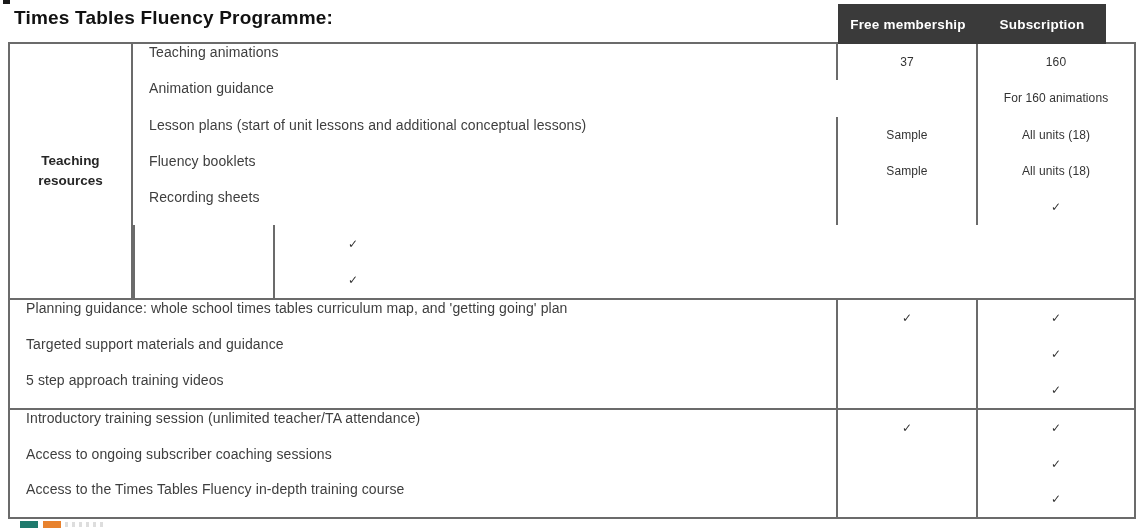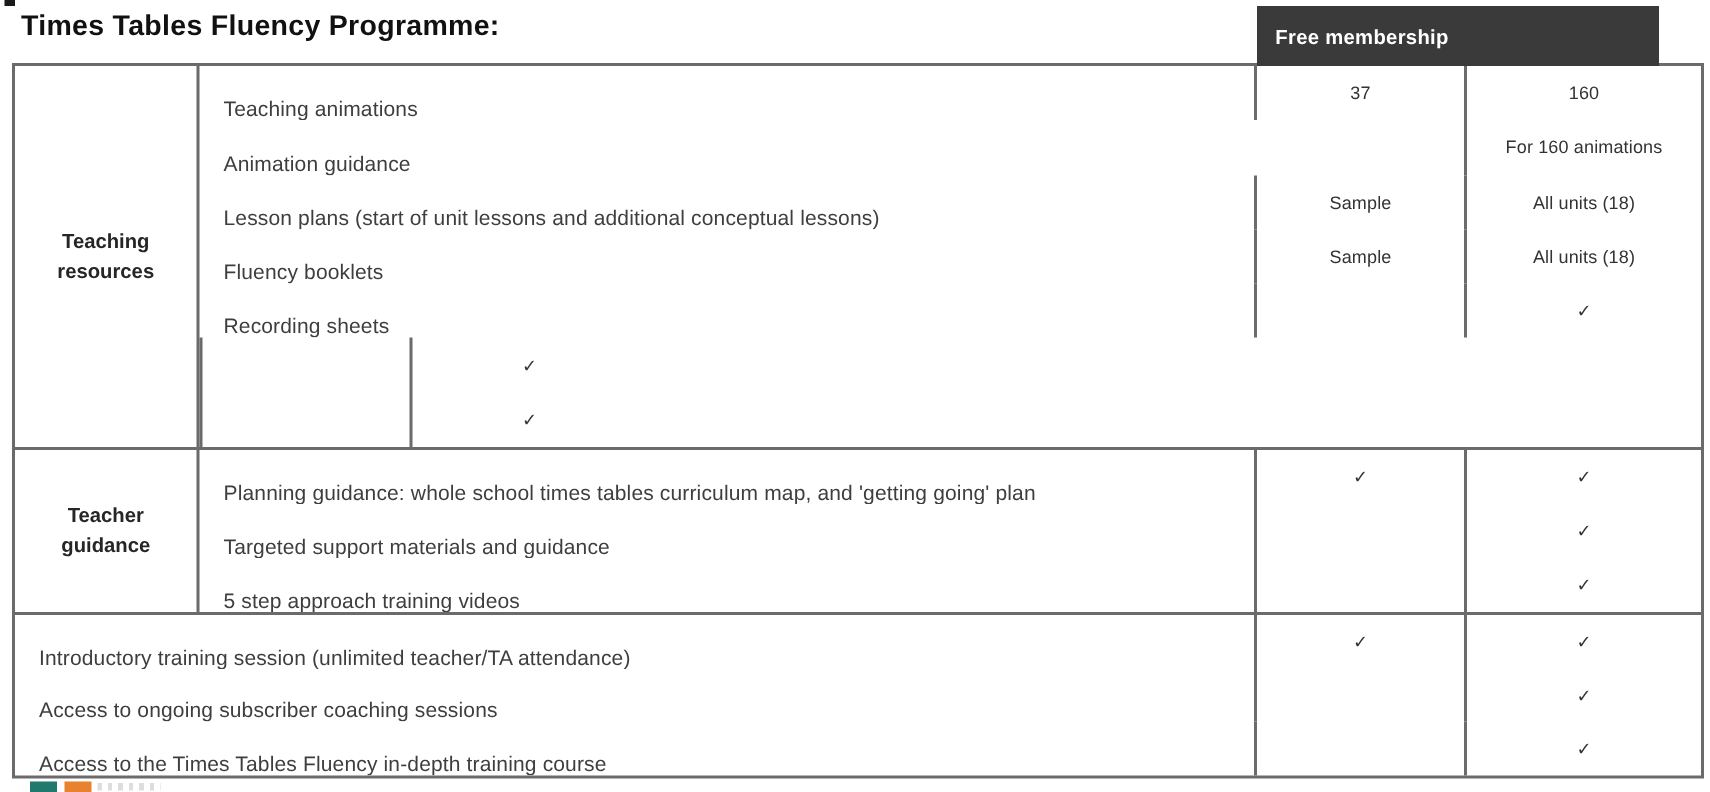--- a/index.html
+++ b/index.html
@@ -56,21 +56,21 @@
     border-right:2px solid var(--border);
     display:flex;align-items:center;justify-content:center;
     text-align:center;
     font-weight:bold;font-size:13.5px;line-height:1.45;color:#262626;
     padding:0 13px;
   }
   .rows{
     flex:1;display:flex;flex-direction:column;
   }
   .row{
-    flex:1 1 0;display:flex;align-items:flex-end;
+    flex:1 1 0;display:flex;align-items:flex-start;
   }
   .feature-cell{
     flex:1;padding-left:16px;padding-right:8px;
     font-size:14px;color:var(--body-text);letter-spacing:0.1px;
     white-space:nowrap;overflow:hidden;
   }
   .value-cell{
     display:flex;align-items:center;justify-content:center;
     font-size:12px;color:#333333;letter-spacing:0.1px;
     height:100%;
@@ -91,20 +91,21 @@
 </style>
 </head>
 <body>
 
 <div class="corner-mark"></div>
 
 <div class="page-title">Times Tables Fluency Programme:</div>
 
 <div class="col-header">
   <div class="hcell free">Free membership</div>
+  <div class="hcell sub">Subscription</div>
 </div>
 
 <div class="ttf-table">
 
   <div class="section sec-1">
     <div class="group-cell">Teaching resources</div>
     <div class="rows">
       <div class="row">
         <div class="feature-cell">Teaching animations</div>
         <div class="value-cell free">37</div>
@@ -134,21 +135,20 @@
         <div class="value-cell sub">✓</div>
       </div>
       <div class="row">
         <div class="value-cell free"></div>
         <div class="value-cell sub">✓</div>
       </div>
     </div>
   </div>
 
   <div class="section sec-2">
-    <div class="group-cell">Teacher guidance</div>
     <div class="rows">
       <div class="row">
         <div class="feature-cell">Planning guidance: whole school times tables curriculum map, and 'getting going' plan</div>
         <div class="value-cell free">✓</div>
         <div class="value-cell sub">✓</div>
       </div>
       <div class="row">
         <div class="feature-cell">Targeted support materials and guidance</div>
         <div class="value-cell free"></div>
         <div class="value-cell sub">✓</div>

